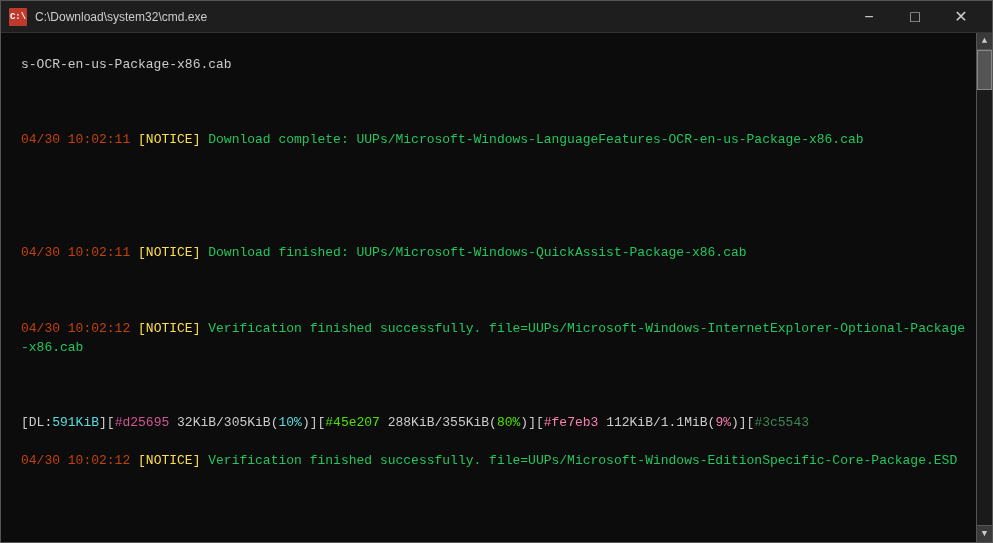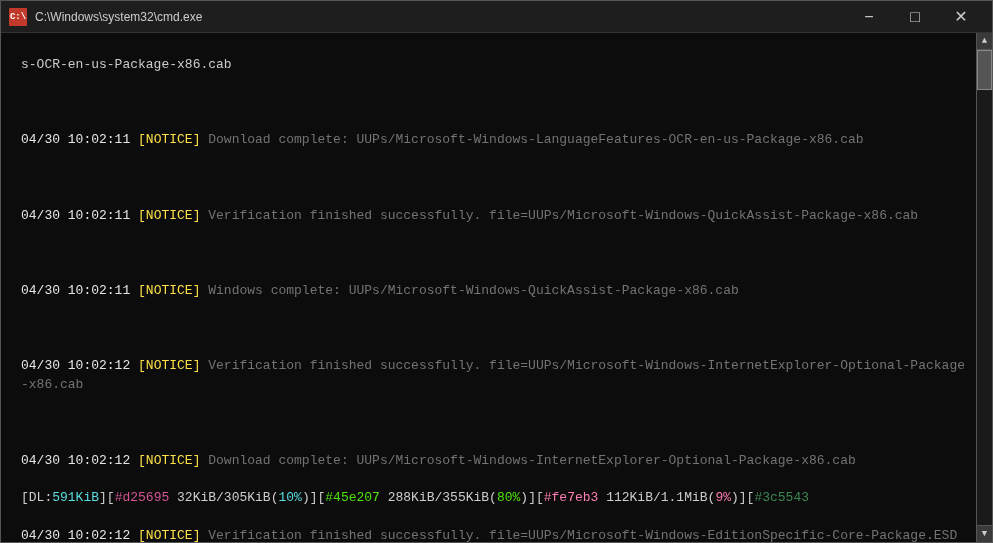--- a/index.html
+++ b/index.html
@@ -96,54 +96,52 @@
     }
     .console-content::-webkit-scrollbar-thumb {
       background: #555;
       border: 1px solid #888;
     }
 
     .line { display: block; }
 
     .white { color: #cccccc; }
 
-    span.ts { color: #e5e5e5; }
+    span.ts { color: #c2410c; }
     span.notice-tag { color: #fde047; }
-    span.msg { color: #737373; }
+    span.msg { color: #22c55e; }
   </style>
 </head>
 <body>
 
 <div class="window">
 
   <div class="titlebar">
     <div class="titlebar-icon">
       <span style="font-size:9px;font-weight:bold;color:white;">C:\</span>
     </div>
-    <span class="titlebar-title">C:\Windows\system32\cmd.exe</span>
+    <span class="titlebar-title">C:\Download\system32\cmd.exe</span>
     <div class="titlebar-controls">
       <div class="titlebar-btn">−</div>
       <div class="titlebar-btn">□</div>
       <div class="titlebar-btn close">✕</div>
     </div>
   </div>
 
   <div class="console-area">
     <div class="console-content">
 <span class="line white">s-OCR-en-us-Package-x86.cab</span>
 <span class="line">&nbsp;</span>
 <span class="line"><span class="ts">04/30 10:02:11 </span><span class="notice-tag">[NOTICE]</span><span class="msg"> Download complete: UUPs/Microsoft-Windows-LanguageFeatures-OCR-en-us-Package-x86.cab</span></span>
 <span class="line">&nbsp;</span>
-<span class="line"><span class="ts">04/30 10:02:11 </span><span class="notice-tag">[NOTICE]</span><span class="msg"> Verification finished successfully. file=UUPs/Microsoft-Windows-QuickAssist-Package-x86.cab</span></span>
 <span class="line">&nbsp;</span>
-<span class="line"><span class="ts">04/30 10:02:11 </span><span class="notice-tag">[NOTICE]</span><span class="msg"> Windows complete: UUPs/Microsoft-Windows-QuickAssist-Package-x86.cab</span></span>
+<span class="line"><span class="ts">04/30 10:02:11 </span><span class="notice-tag">[NOTICE]</span><span class="msg"> Download finished: UUPs/Microsoft-Windows-QuickAssist-Package-x86.cab</span></span>
 <span class="line">&nbsp;</span>
 <span class="line"><span class="ts">04/30 10:02:12 </span><span class="notice-tag">[NOTICE]</span><span class="msg"> Verification finished successfully. file=UUPs/Microsoft-Windows-InternetExplorer-Optional-Package-x86.cab</span></span>
 <span class="line">&nbsp;</span>
-<span class="line"><span class="ts">04/30 10:02:12 </span><span class="notice-tag">[NOTICE]</span><span class="msg"> Download complete: UUPs/Microsoft-Windows-InternetExplorer-Optional-Package-x86.cab</span></span>
 <span class="line"><span style="color:#cccccc;">[DL:</span><span style="color:#59dde0;">591KiB</span><span style="color:#cccccc;">][</span><span style="color:#d25695;">#d25695</span><span style="color:#cccccc;"> 32KiB/305KiB(</span><span style="color:#59dde0;">10%</span><span style="color:#cccccc;">)][</span><span style="color:#4de207;">#45e207</span><span style="color:#cccccc;"> 288KiB/355KiB(</span><span style="color:#4de207;">80%</span><span style="color:#cccccc;">)][</span><span style="color:#fe7eb3;">#fe7eb3</span><span style="color:#cccccc;"> 112KiB/1.1MiB(</span><span style="color:#fe7eb3;">9%</span><span style="color:#cccccc;">)][</span><span style="color:#3c8855;">#3c5543</span></span>
 <span class="line"><span class="ts">04/30 10:02:12 </span><span class="notice-tag">[NOTICE]</span><span class="msg"> Verification finished successfully. file=UUPs/Microsoft-Windows-EditionSpecific-Core-Package.ESD</span></span>
 
 
 
 
     </div>
 
     <div style="position:absolute;right:0;top:0;bottom:0;width:16px;background:#1a1a1a;border-left:1px solid #555;display:flex;flex-direction:column;align-items:center;justify-content:space-between;">
       <div style="width:16px;height:17px;background:#3a3a3a;border-bottom:1px solid #555;display:flex;align-items:center;justify-content:center;color:#ccc;font-size:9px;cursor:pointer;">▲</div>

